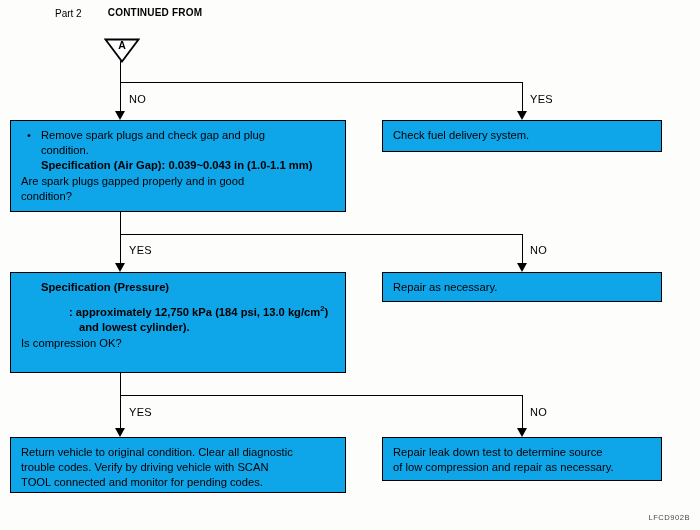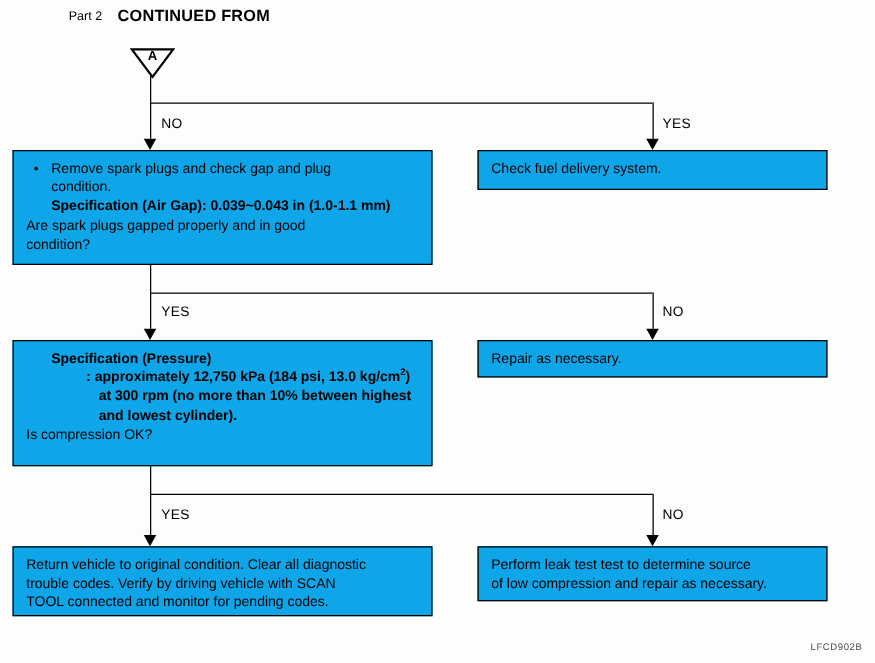--- a/index.html
+++ b/index.html
@@ -18,21 +18,21 @@
     overflow: hidden;
   }
 
   
   .hdr-title {
     position: absolute;
     left: 55px;
     top: 6px;
     width: 200px;
     text-align: center;
-    font-size: 13px;
+    font-size: 10px;
     font-weight: bold;
     letter-spacing: 0.2px;
     line-height: 13px;
   }
   .hdr-sub {
     position: absolute;
     left: 55px;
     top: 8px;
     width: 200px;
     text-align: left;
@@ -89,21 +89,21 @@
     padding-left: 20px;
   }
   .bullet-row::before {
     content: "\2022";
     position: absolute;
     left: 6px;
     top: 0;
     font-size: 11px;
   }
   .ind1 { padding-left: 20px; }
-  .ind2 { padding-left: 48px; }
+  .ind2 { padding-left: 48px; margin-top: 10px; }
   .ind3 { padding-left: 58px; }
   .bold { font-weight: bold; }
   .plain { padding-left: 0; }
   sup { font-size: 7.6px; vertical-align: super; line-height: 0; }
 
   
   .vline {
     position: absolute;
     width: 0;
     border-left: 1.6px solid #000;
@@ -185,21 +185,20 @@
   <div class="arrow" style="left:115px; top:263px;"></div>
   <div class="vline" style="left:522px; top:234px; height:29px;"></div>
   <div class="arrow" style="left:517px; top:263px;"></div>
   <div class="branch-label" style="left:129px; top:244px;">YES</div>
   <div class="branch-label" style="left:530px; top:244px;">NO</div>
 
   <div class="box b-left box3">
     <div class="box-inner">
       <div class="ind1 bold">Specification (Pressure)</div>
       <div class="ind2 bold"><span>: approximately 12,750 kPa (184 psi, 13.0 kg/cm</span><sup>2</sup><span>)</span></div>
-      <div class="ind3 bold">at 300 rpm (no more than 10% between highest</div>
       <div class="ind3 bold">and lowest cylinder).</div>
       <div class="plain">Is compression OK?</div>
     </div>
   </div>
 
   <div class="box b-right box4">
     <div class="box-inner">
       <div>Repair as necessary.</div>
     </div>
   </div>
@@ -216,20 +215,20 @@
   <div class="box b-left box5">
     <div class="box-inner">
       <div>Return vehicle to original condition. Clear all diagnostic</div>
       <div>trouble codes. Verify by driving vehicle with SCAN</div>
       <div>TOOL connected and monitor for pending codes.</div>
     </div>
   </div>
 
   <div class="box b-right box6">
     <div class="box-inner">
-      <div>Perform leak test test to determine source</div>
+      <div>Repair leak down test to determine source</div>
       <div>of low compression and repair as necessary.</div>
     </div>
   </div>
 
   <div class="figcode">LFCD902B</div>
 
 </div>
 
 </body></html>

